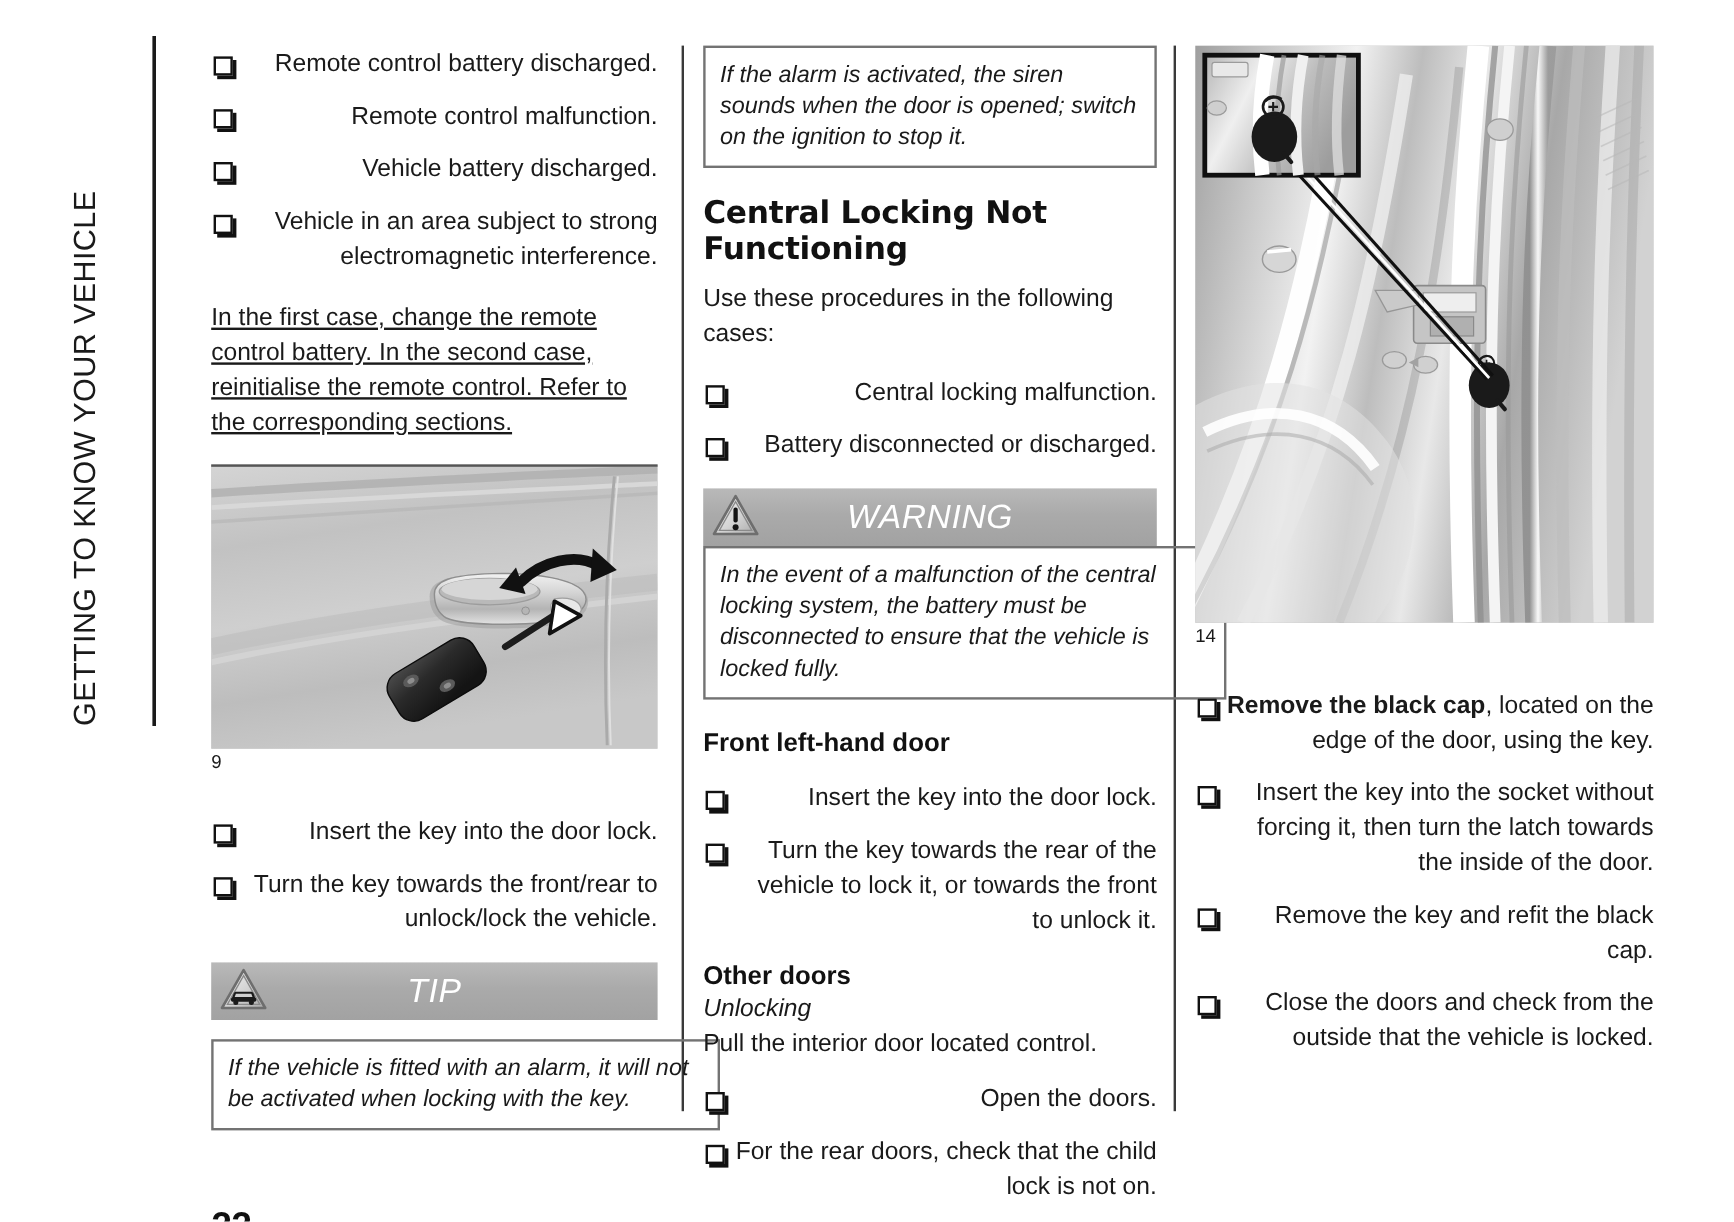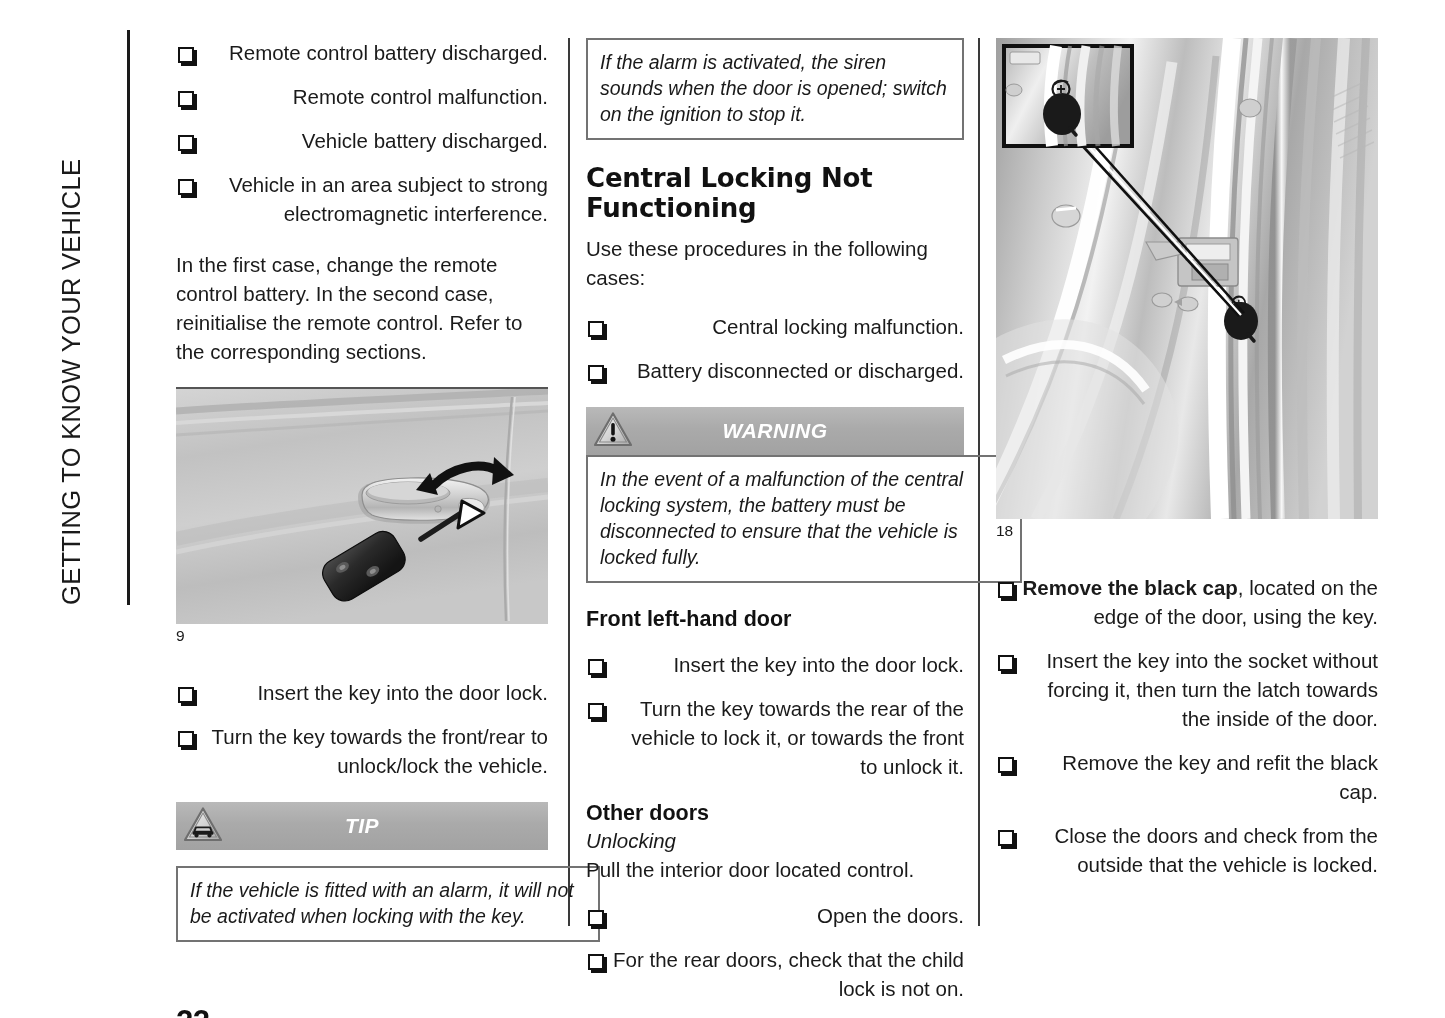--- a/index.html
+++ b/index.html
@@ -65,21 +65,21 @@
   #divider-1 { left: 568px; }
   #divider-2 { left: 978px; }
 
   
   p.body-text {
     margin: 0 0 0 0;
     font-size: 20.5px;
     line-height: 29px;
     color: #1a1a1a;
   }
-  .gap-para { margin-top: 20px; }
+  .gap-para { margin-top: 20px; text-decoration: underline; }
 
   ul.check-list {
     list-style: none;
     margin: 0;
     padding: 0;
   }
   ul.check-list li {
     position: relative;
     padding-left: 26px;
     margin-bottom: 15px;
@@ -143,22 +143,22 @@
   
   .banner {
     position: relative;
     height: 48px;
     background: linear-gradient(to bottom, #b9b9b9 0%, #aaaaaa 45%, #a2a2a2 100%);
     display: flex;
     align-items: center;
     justify-content: center;
   }
   .banner .banner-label {
-    font-size: 21px;
-    font-weight: 700;
+    font-size: 28px;
+    font-weight: 400;
     font-style: italic;
     color: #ffffff;
     letter-spacing: 0.5px;
   }
   .banner .banner-icon {
     position: absolute;
     left: 6px;
     top: 3px;
     width: 42px;
     height: 42px;
@@ -507,21 +507,21 @@
           <ellipse cx="66" cy="76" rx="19" ry="21" fill="#1a1a1a"></ellipse>
           <path d="M74,90 L80,97" stroke="#1a1a1a" stroke-width="3.5" stroke-linecap="round"></path>
           <g transform="translate(56,42)">
             <circle cx="9" cy="9" r="8.5" fill="none" stroke="#1a1a1a" stroke-width="2.2"></circle>
             <path d="M5,9 L13,9 M9,5 L9,13" stroke="#1a1a1a" stroke-width="1.8"></path>
             <path d="M2.5,4.5 C5,1 13,0 16,2.5" stroke="#1a1a1a" stroke-width="2" fill="none"></path>
           </g>
         </g>
       </svg>
     </div>
-    <div class="fig-caption">18</div>
+    <div class="fig-caption">14</div>
   </div>
 
   <ul class="check-list" style="margin-top:32px;">
     <li>
       <span class="sq-bullet"></span>
       <b class="inline-bold">Remove the black cap</b><span>, located on the edge of the door, using the key.</span>
     </li>
     <li>
       <span class="sq-bullet"></span>
       <span>Insert the key into the socket without forcing it, then turn the latch towards the inside of the door.</span>

